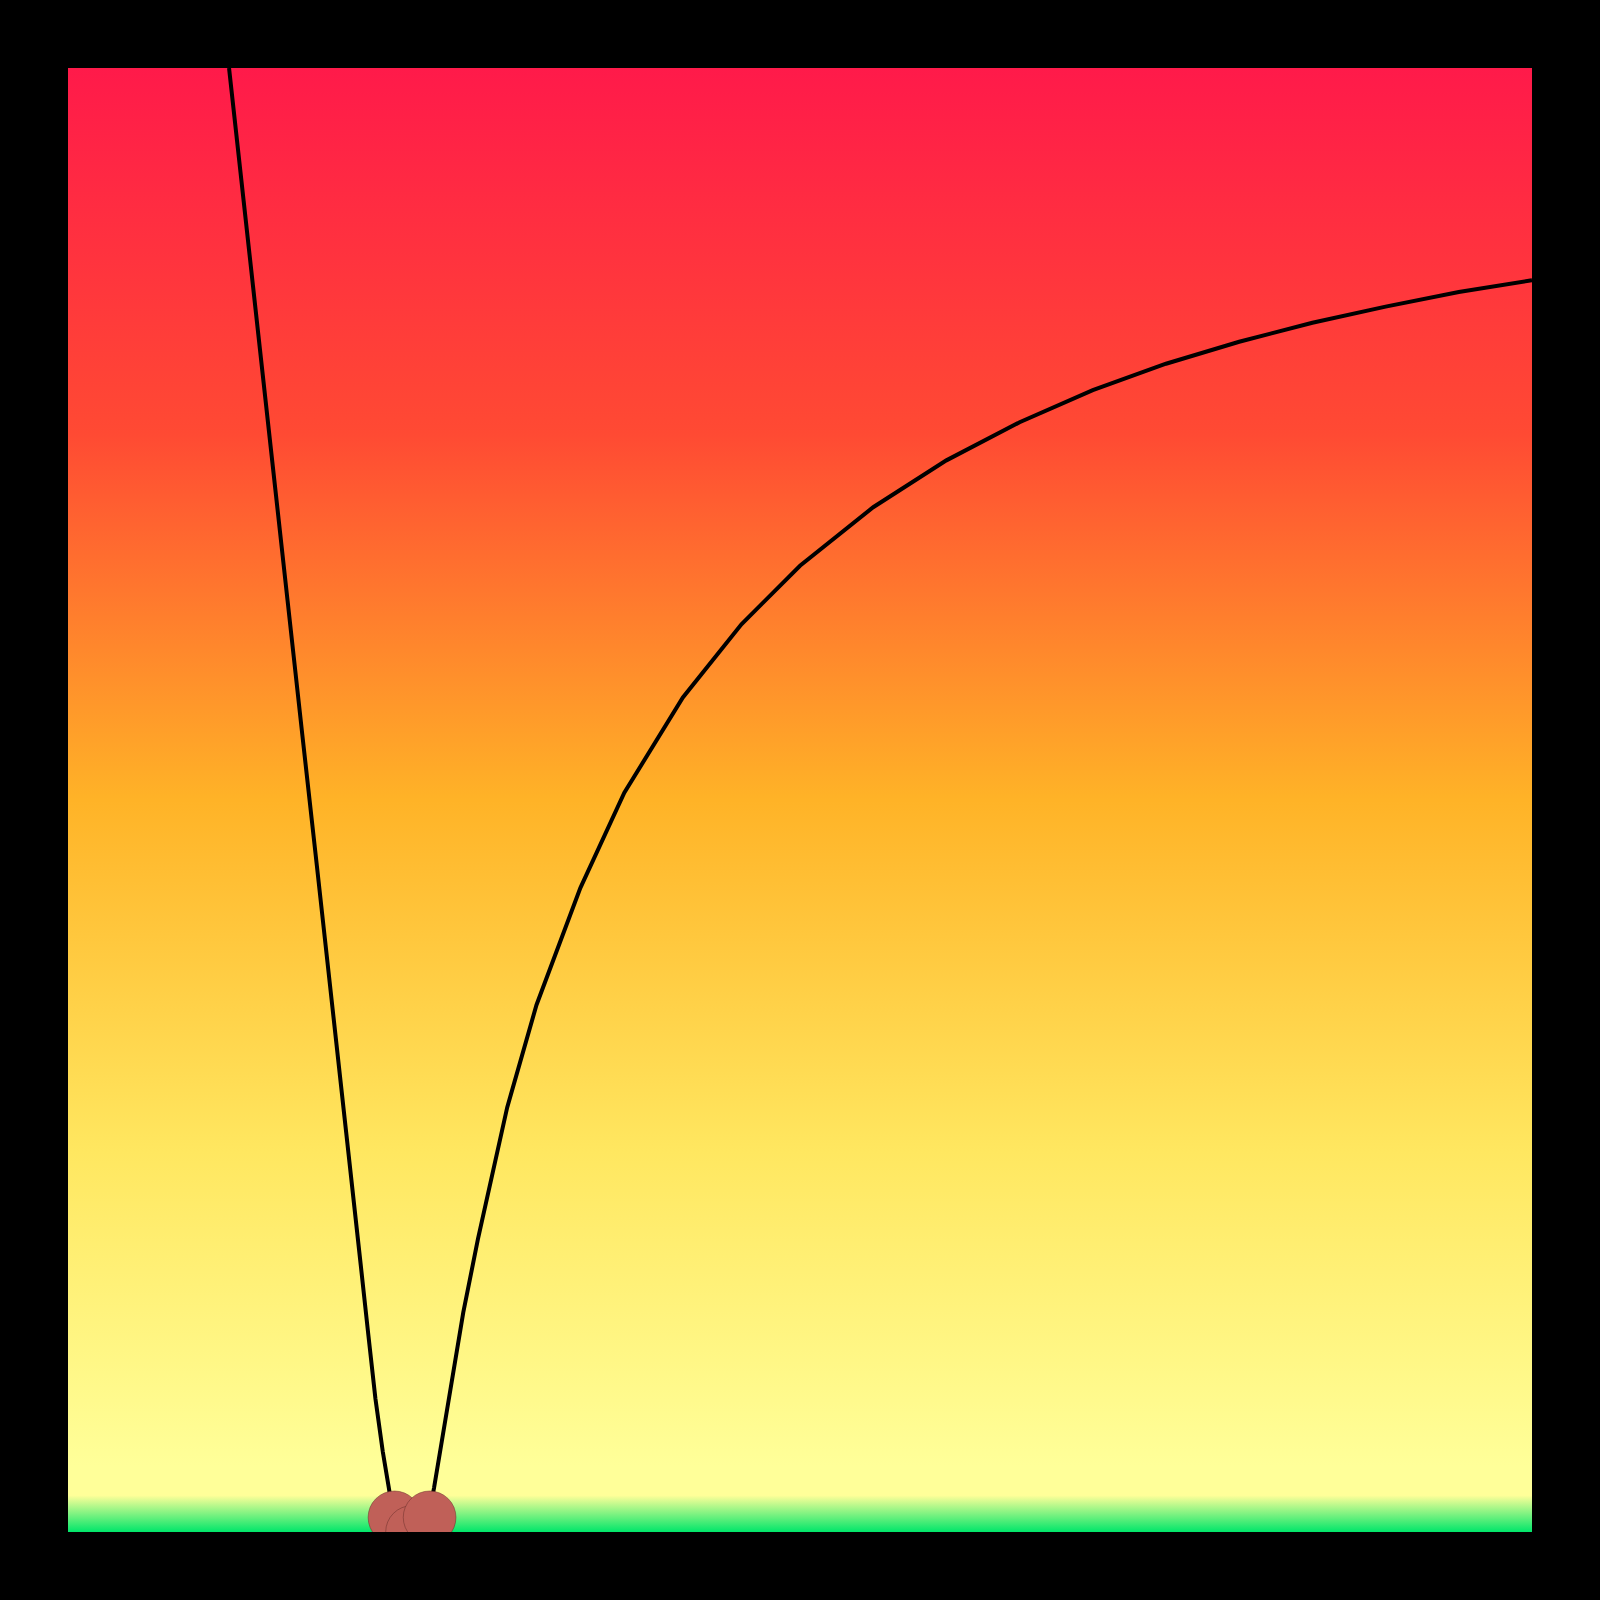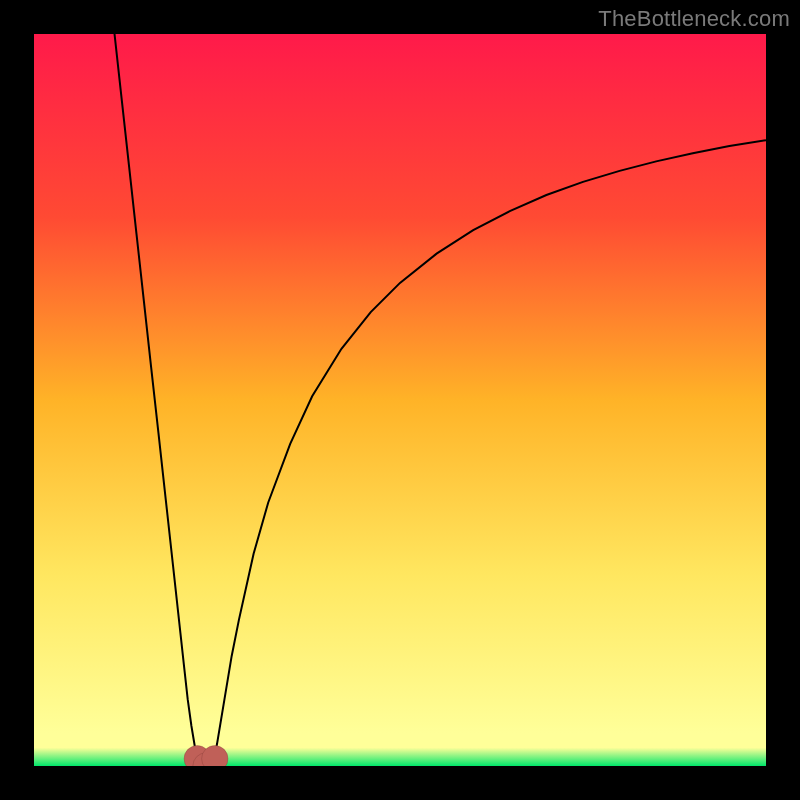--- a/index.html
+++ b/index.html
@@ -34,21 +34,20 @@
     letter-spacing: 0.2px;
     user-select: none;
   }
   svg { display: block; }
 </style>
 </head>
 <body>
 
 <div class="frame">
 
-  <div class="watermark">TheBottleneck.com</div>
 
   <div class="plot">
     <svg id="chart-svg" viewBox="0 0 100 100" preserveAspectRatio="none" width="732" height="732">
       <defs>
         <linearGradient id="bg-grad" x1="0" y1="0" x2="0" y2="1">
           <stop id="g0" offset="0%" stop-color="#ff1a4a"></stop>
           <stop id="g1" offset="25%" stop-color="#ff4a33"></stop>
           <stop id="g2" offset="50%" stop-color="#ffb327"></stop>
           <stop id="g3" offset="74%" stop-color="#ffe760"></stop>
           <stop id="g4" offset="95.5%" stop-color="#ffff99"></stop>

